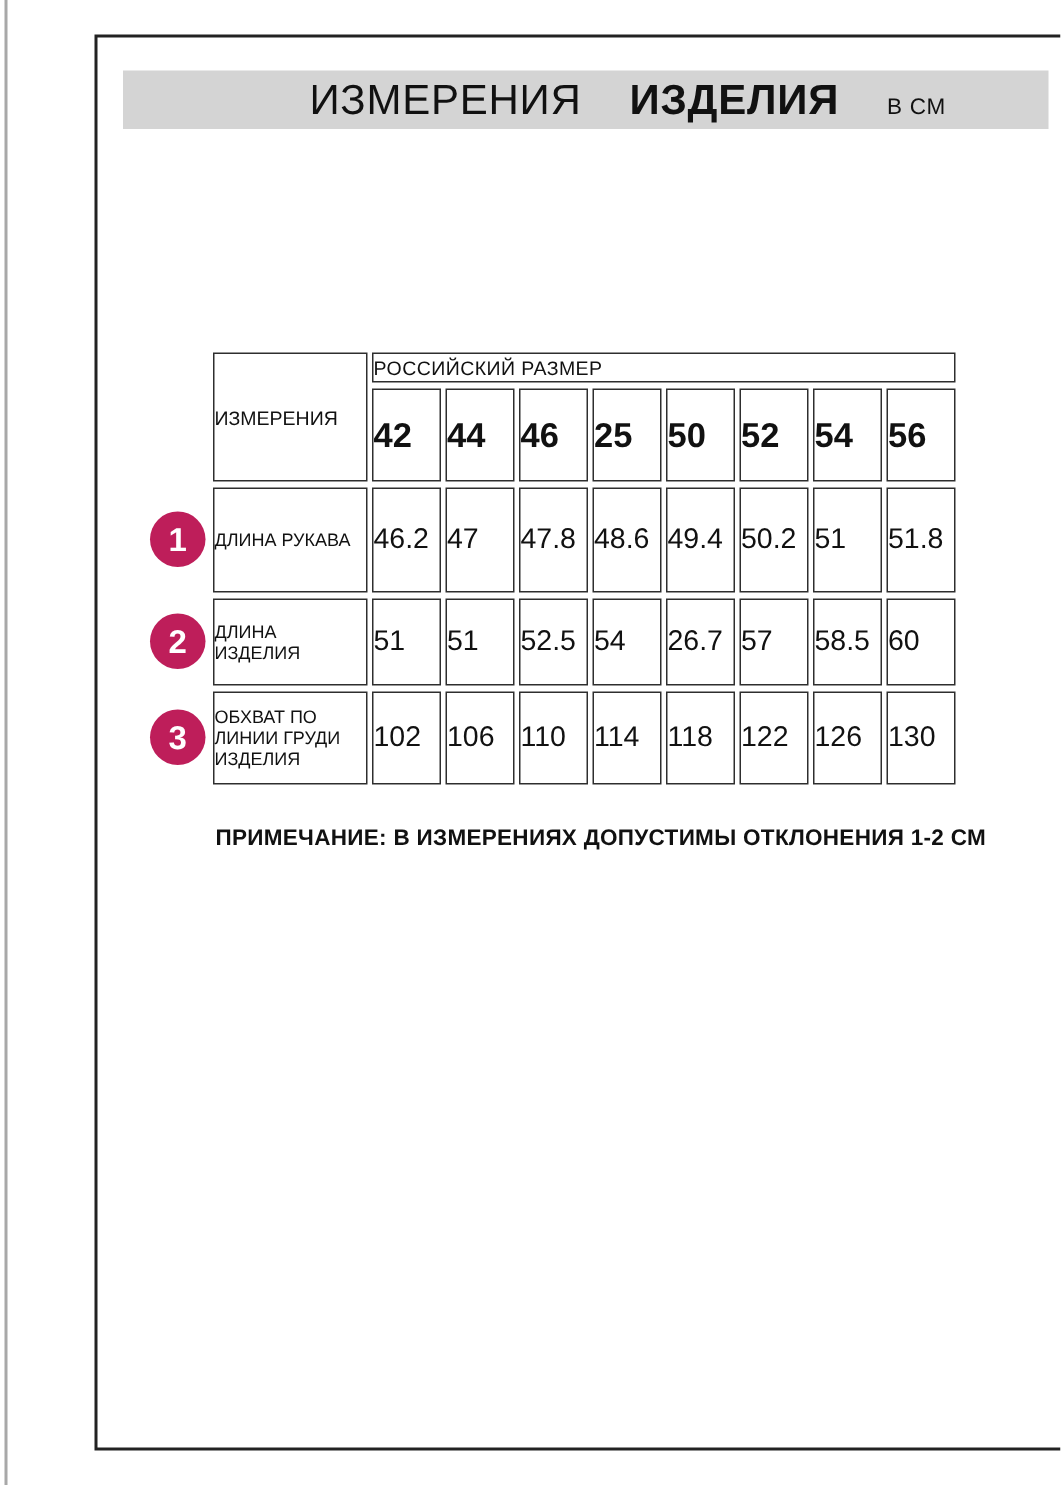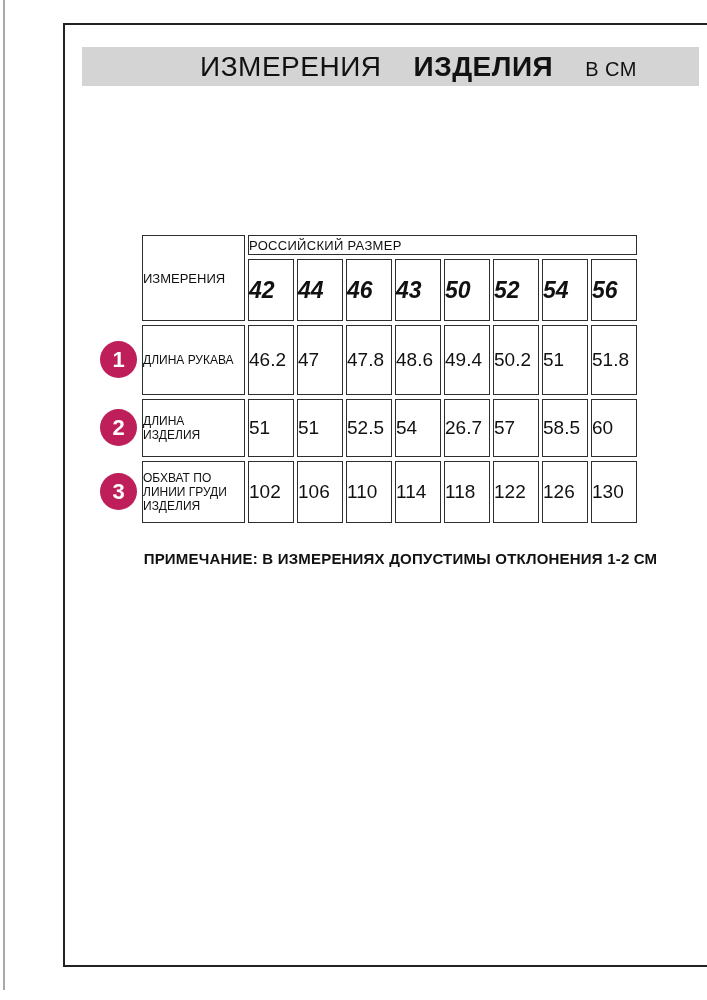--- a/index.html
+++ b/index.html
@@ -36,21 +36,21 @@
     background: #d4d4d4;
     display: flex;
     justify-content: center;
     align-items: baseline;
     gap: 32px;
     padding-top: 4px;
     padding-left: 56px;
   }
   .title-main   { font-size: 28px; letter-spacing: 0.5px; }
   .title-bold   { font-size: 28px; font-weight: bold; letter-spacing: 0.5px; }
-  .title-unit   { font-size: 20px; letter-spacing: 0.5px; }
+  .title-unit   { font-size: 15px; letter-spacing: 0.5px; }
 
   .product-code {
     position: absolute;
     top: 70px; left: 0;
     width: 100%;
     text-align: center;
     font-size: 21px;
   }
 
   .description {
@@ -75,21 +75,21 @@
   }
   table.size-table td {
     border: 1.5px solid #2e2e2e;
     background: #fff;
     text-align: left;
     vertical-align: middle;
     padding: 0;
   }
   td.measure-head { width: 103px; font-size: 13px; }
   td.size-group   { font-size: 13px; height: 20px; letter-spacing: 0.3px; }
-  td.size-cell    { width: 46px; height: 62px; font-size: 23px; font-weight: bold; font-style: italic; }
+  td.size-cell    { width: 46px; height: 62px; font-size: 23px; font-weight: bold; }
   td.row-label    { width: 103px; font-size: 12px; line-height: 14px; white-space: pre-line; }
   td.value-cell   { width: 46px; font-size: 19px; }
   tr.data-row-1 td { height: 70px; }
   tr.data-row-2 td { height: 58px; }
   tr.data-row-3 td { height: 62px; }
 
   .num-circle {
     position: absolute;
     left: -39px;
     width: 37px; height: 37px;
@@ -148,21 +148,21 @@
       <table class="size-table">
         <tbody>
             <tr>
           <td class="measure-head" rowspan="2">ИЗМЕРЕНИЯ</td>
           <td class="size-group" colspan="8">РОССИЙСКИЙ РАЗМЕР</td>
         </tr>
         <tr>
           <td class="size-cell">42</td>
           <td class="size-cell">44</td>
           <td class="size-cell">46</td>
-          <td class="size-cell">43</td>
+          <td class="size-cell">25</td>
           <td class="size-cell">50</td>
           <td class="size-cell">52</td>
           <td class="size-cell">54</td>
           <td class="size-cell">56</td>
         </tr>
         <tr class="data-row-1">
           <td class="row-label">ДЛИНА РУКАВА</td>
           <td class="value-cell">46.2</td>
           <td class="value-cell">47</td>
           <td class="value-cell">47.8</td>

